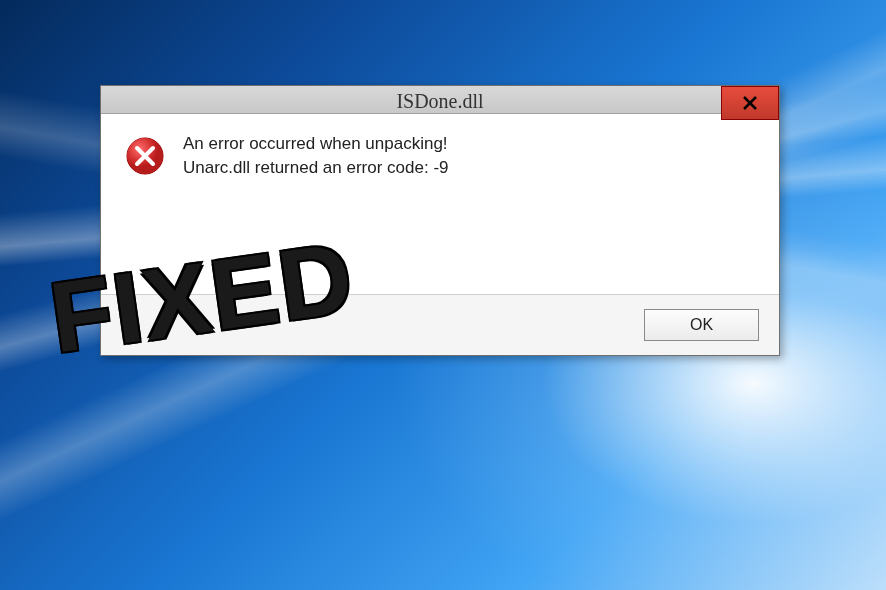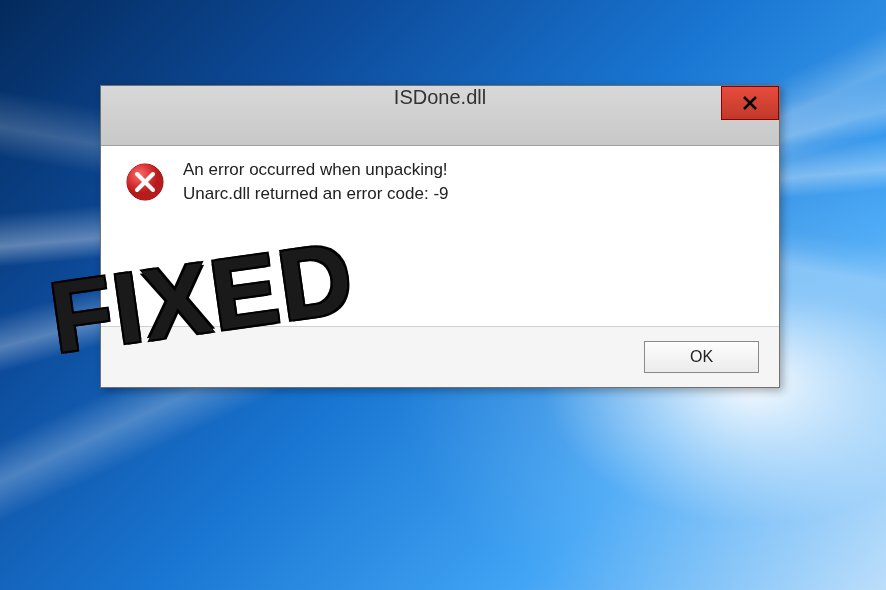--- a/index.html
+++ b/index.html
@@ -39,26 +39,27 @@
       position: absolute;
       left: 100px;
       top: 85px;
       width: 680px;
       background: #f0f0f0;
       border: 1px solid #707070;
       box-shadow: 3px 3px 8px rgba(0,0,0,0.3);
     }
     
     .titlebar {
-      height: 60px;
+      height: 28px;
       background: linear-gradient(to bottom, #d8d8d8 0%, #c8c8c8 100%);
       border-bottom: 1px solid #a0a0a0;
       display: flex;
-      align-items: flex-start;
+      align-items: flex-end;
       position: relative;
+      font-family: Liberation Serif, serif;
     }
     
     .titlebar-title {
       flex: 1;
       text-align: center;
       font-size: 20px;
       color: #333;
       font-weight: 400;
     }
     
@@ -75,21 +76,21 @@
       justify-content: center;
       cursor: pointer;
     }
     
     .close-btn svg {
       width: 16px;
       height: 16px;
     }
     
     .dialog-body {
-      padding: 12px 24px 24px 24px;
+      padding: 18px 24px 24px 24px;
       background: #ffffff;
       display: flex;
       align-items: flex-start;
       gap: 18px;
       min-height: 180px;
     }
     
     .error-icon {
       flex-shrink: 0;
       width: 40px;

